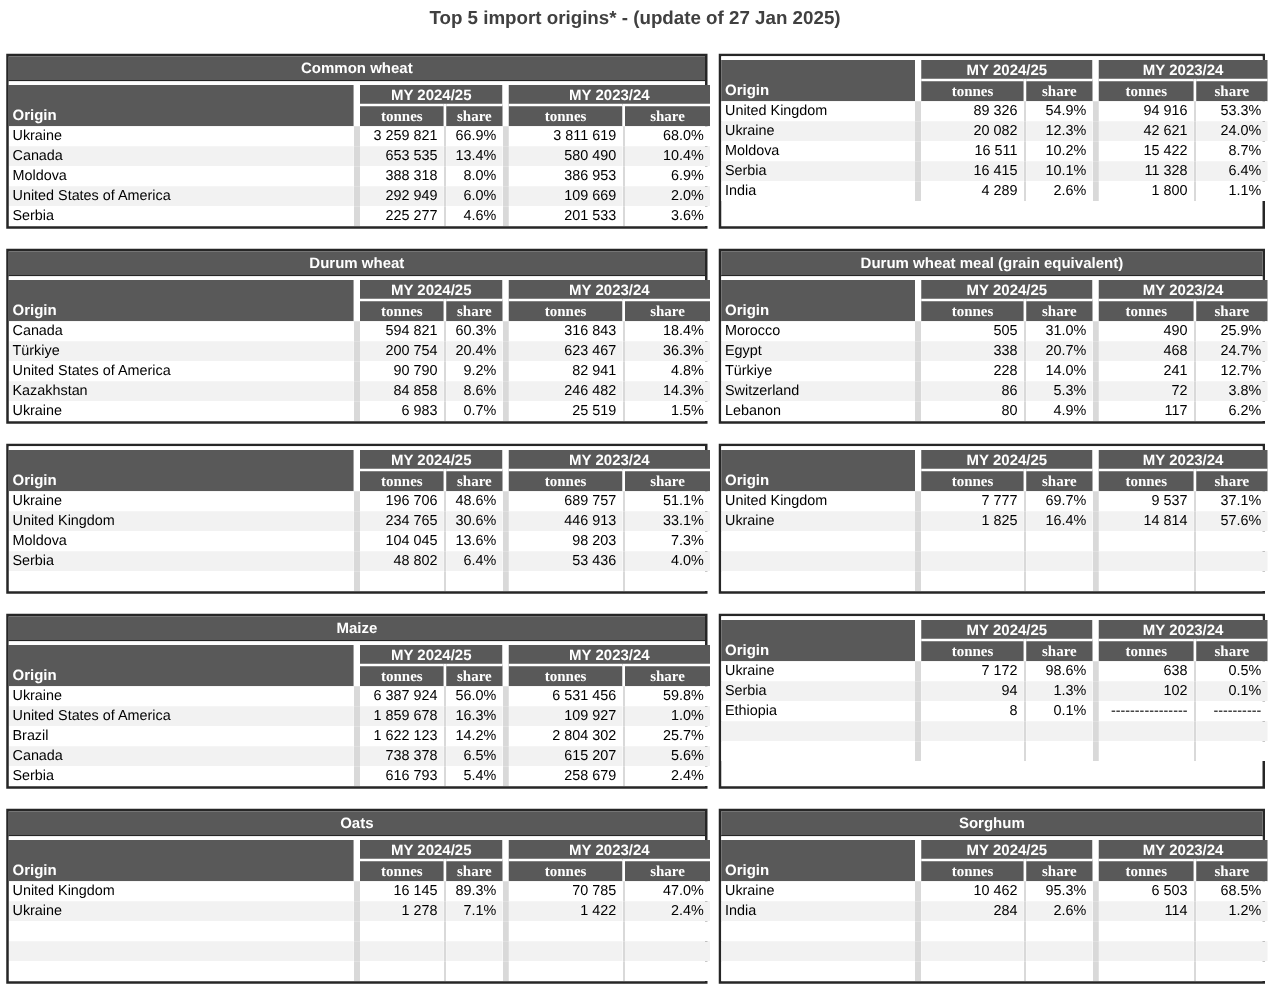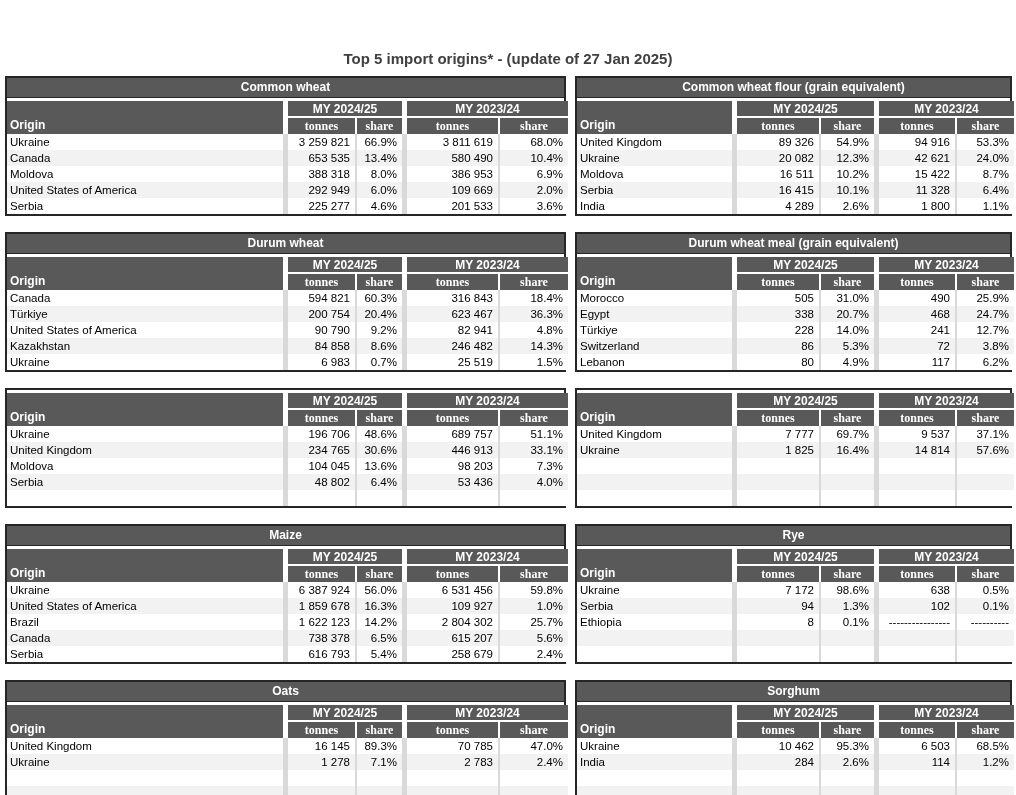--- a/index.html
+++ b/index.html
@@ -8,22 +8,21 @@
     background:#ffffff;
     font-family:"Liberation Sans", sans-serif;
     color:#000;
     overflow:hidden;
   }
   .page-title {
     text-align:center;
     font-size:15px;
     font-weight:bold;
     color:#404040;
-    padding:6px 0 9px 0;
-    margin-top:44px;
+    padding:6px 0 20px 0;
   }
   .grid { margin-left:5px; }
   .pair { display:flex; gap:9px; margin-bottom:16px; }
   .tbl {
     border:2px solid #262626;
     background:#fff;
     box-sizing:border-box;
   }
   .tbl-left  { width:561px; }
   .tbl-right { width:437px; }
@@ -159,21 +158,20 @@
               <td class="c-num">4.6%</td>
               <td class="c-gap"></td>
               <td class="c-num">201 533</td>
               <td class="c-div"></td>
               <td class="c-num">3.6%</td>
             </tr>
           </tbody>
         </table>
       </div>
     <div class="tbl tbl-right">
-        <div class="title-bar">Common wheat flour (grain equivalent)</div>
         <div class="gap-row"></div>
         <table>
           <colgroup>
             <col style="width:155px">
             <col style="width:5px">
             <col style="width:82px">
             <col style="width:2px">
             <col style="width:53px">
             <col style="width:5px">
             <col style="width:76px">
@@ -709,21 +707,20 @@
               <td class="c-num">5.4%</td>
               <td class="c-gap"></td>
               <td class="c-num">258 679</td>
               <td class="c-div"></td>
               <td class="c-num">2.4%</td>
             </tr>
           </tbody>
         </table>
       </div>
     <div class="tbl tbl-right">
-        <div class="title-bar">Rye</div>
         <div class="gap-row"></div>
         <table>
           <colgroup>
             <col style="width:155px">
             <col style="width:5px">
             <col style="width:82px">
             <col style="width:2px">
             <col style="width:53px">
             <col style="width:5px">
             <col style="width:76px">
@@ -852,21 +849,21 @@
               <td class="c-div"></td>
               <td class="c-num">47.0%</td>
             </tr>
             <tr>
               <td class="c-origin">Ukraine</td>
               <td class="c-gap"></td>
               <td class="c-num">1 278</td>
               <td class="c-div"></td>
               <td class="c-num">7.1%</td>
               <td class="c-gap"></td>
-              <td class="c-num">2 783</td>
+              <td class="c-num">1 422</td>
               <td class="c-div"></td>
               <td class="c-num">2.4%</td>
             </tr>
             <tr>
               <td class="c-origin"></td>
               <td class="c-gap"></td>
               <td class="c-num"></td>
               <td class="c-div"></td>
               <td class="c-num"></td>
               <td class="c-gap"></td>

